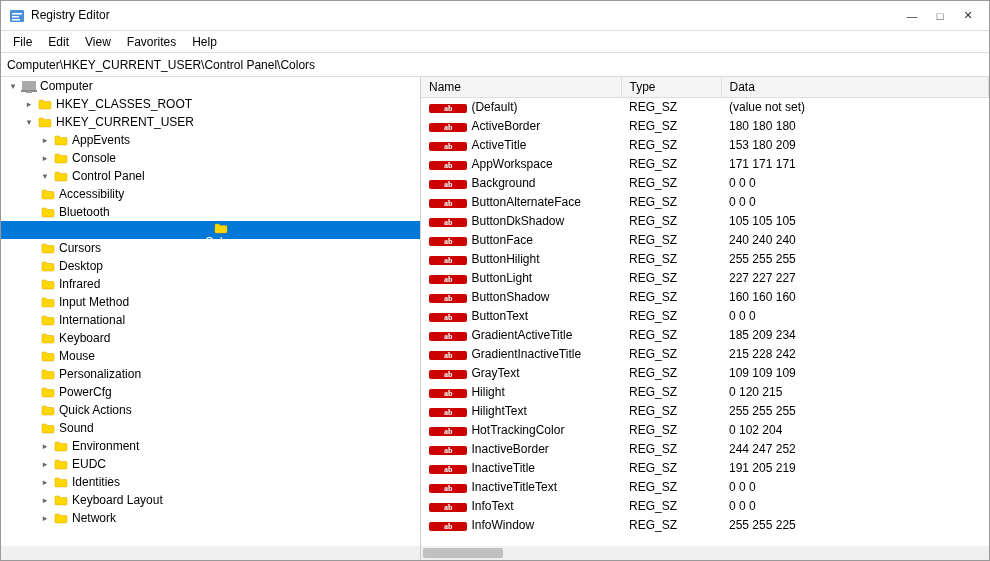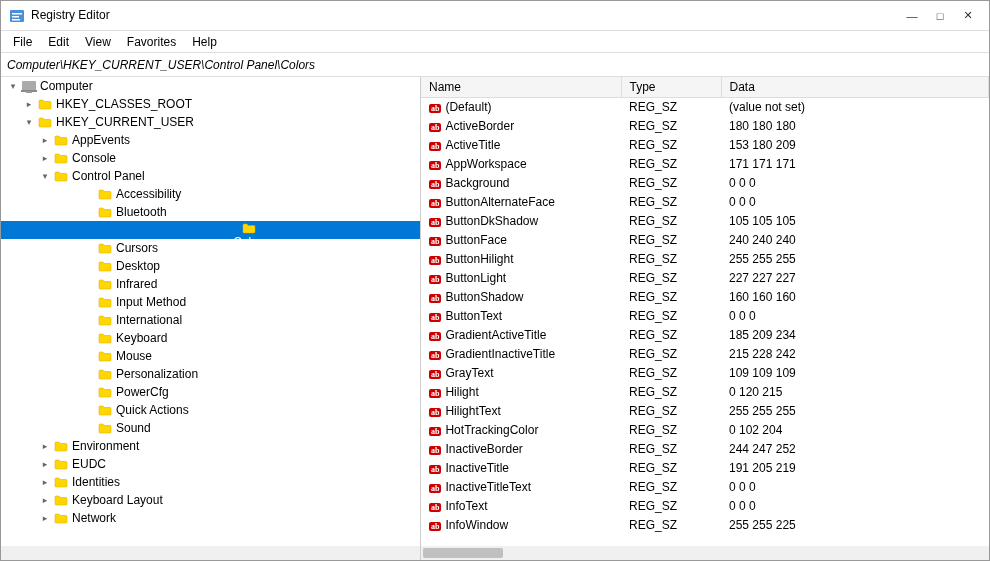--- a/index.html
+++ b/index.html
@@ -68,21 +68,20 @@
     }
     .address-bar {
       height: 24px;
       display: flex;
       align-items: center;
       padding: 0 6px;
       background: #fff;
       border-bottom: 1px solid #ddd;
       font-size: 12px;
       color: #000;
-      font-style: italic;
     }
     .address-text {
       font-size: 12px;
     }
     .main-content {
       display: flex;
       flex: 1;
       overflow: hidden;
     }
     .tree-panel {
@@ -122,21 +121,21 @@
       flex-shrink: 0;
     }
     .folder-svg { width: 14px; height: 12px; }
     .item-label {
       font-size: 12px;
     }
     
     .indent-0 { padding-left: 4px; }
     .indent-1 { padding-left: 20px; }
     .indent-2 { padding-left: 36px; }
-    .indent-3 { padding-left: 80px; }
+    .indent-3 { padding-left: 23px; }
 
     .detail-panel {
       flex: 1;
       display: flex;
       flex-direction: column;
       overflow: hidden;
       background: #fff;
     }
     .detail-table {
       flex: 1;
@@ -167,21 +166,21 @@
       font-size: 12px;
       border-bottom: 1px solid transparent;
       white-space: nowrap;
     }
     .ab-icon {
       display: inline-block;
       background: #c00;
       color: #fff;
       font-size: 8px;
       font-weight: bold;
-      padding: 0 2px;
+      padding: 0 15px;
       border-radius: 2px;
       margin-right: 4px;
       font-family: serif;
     }
     .scrollbar-thumb {
       width: 80px;
       height: 10px;
       background: #c0c0c0;
       border-radius: 2px;
     }

